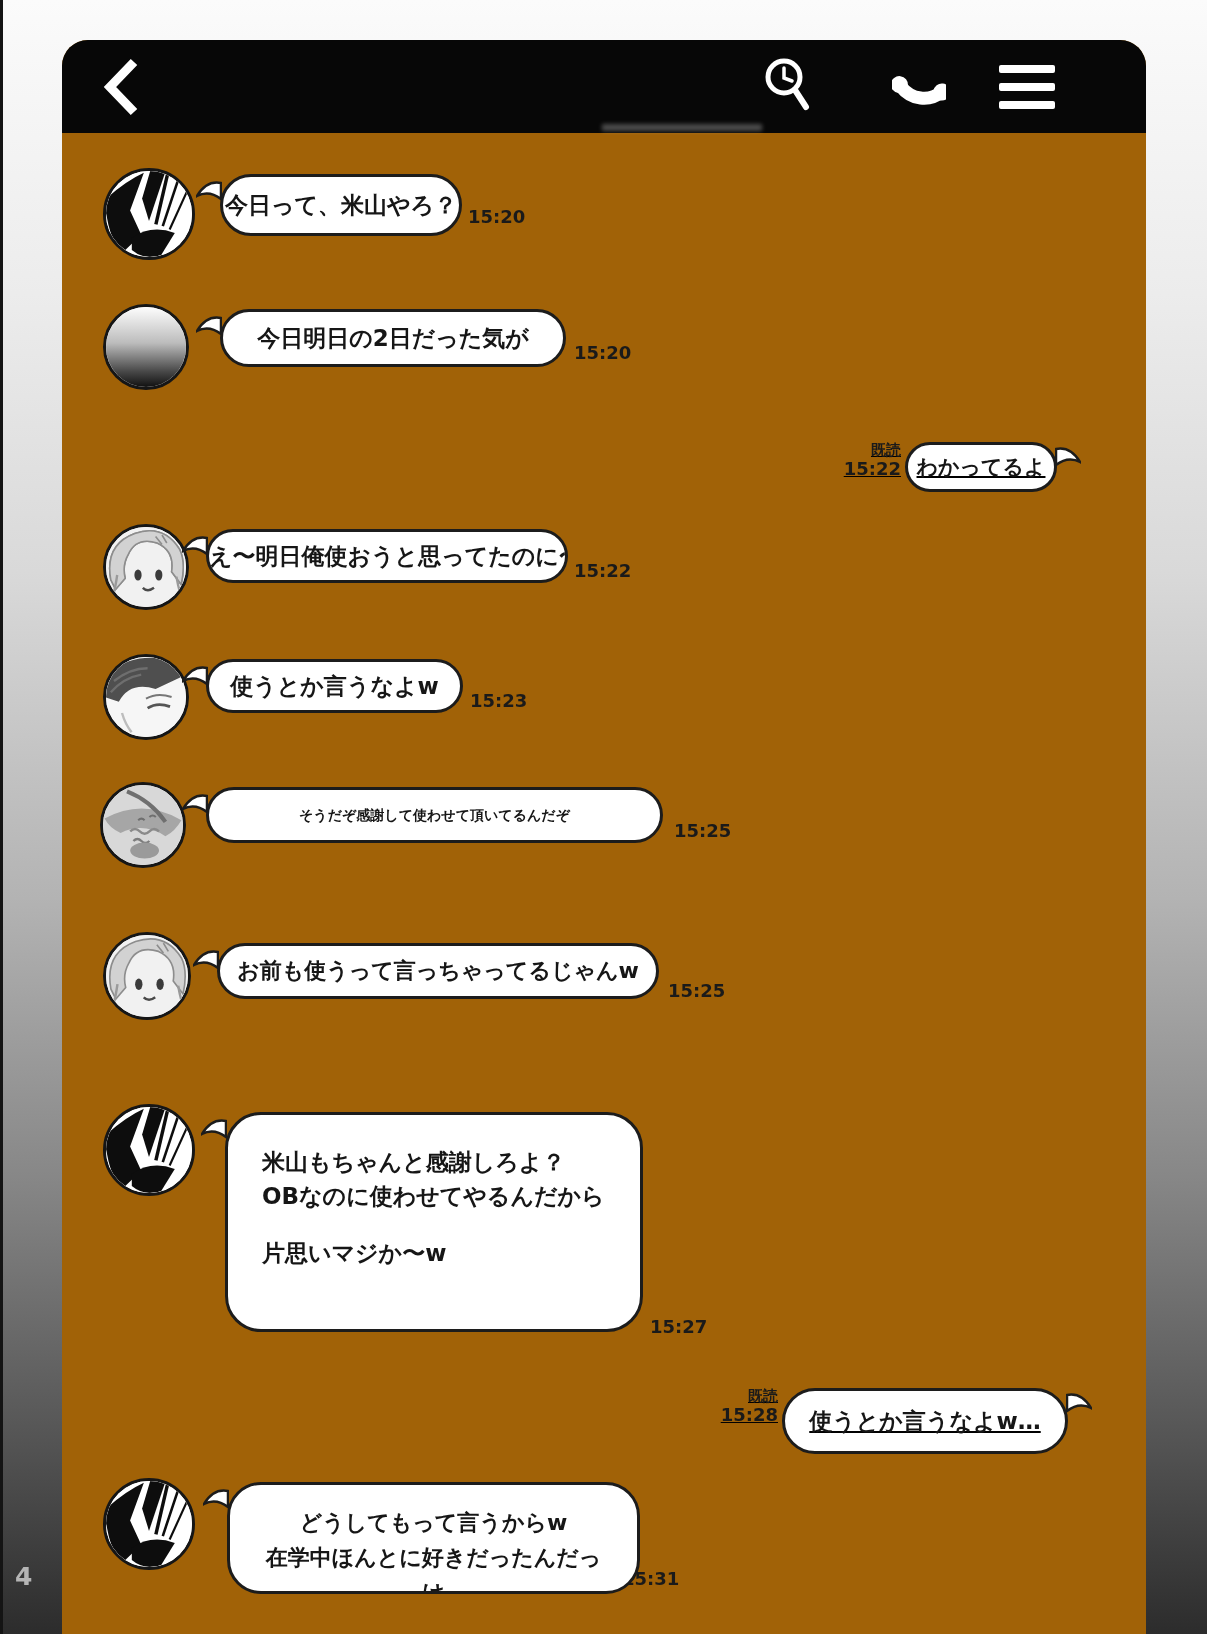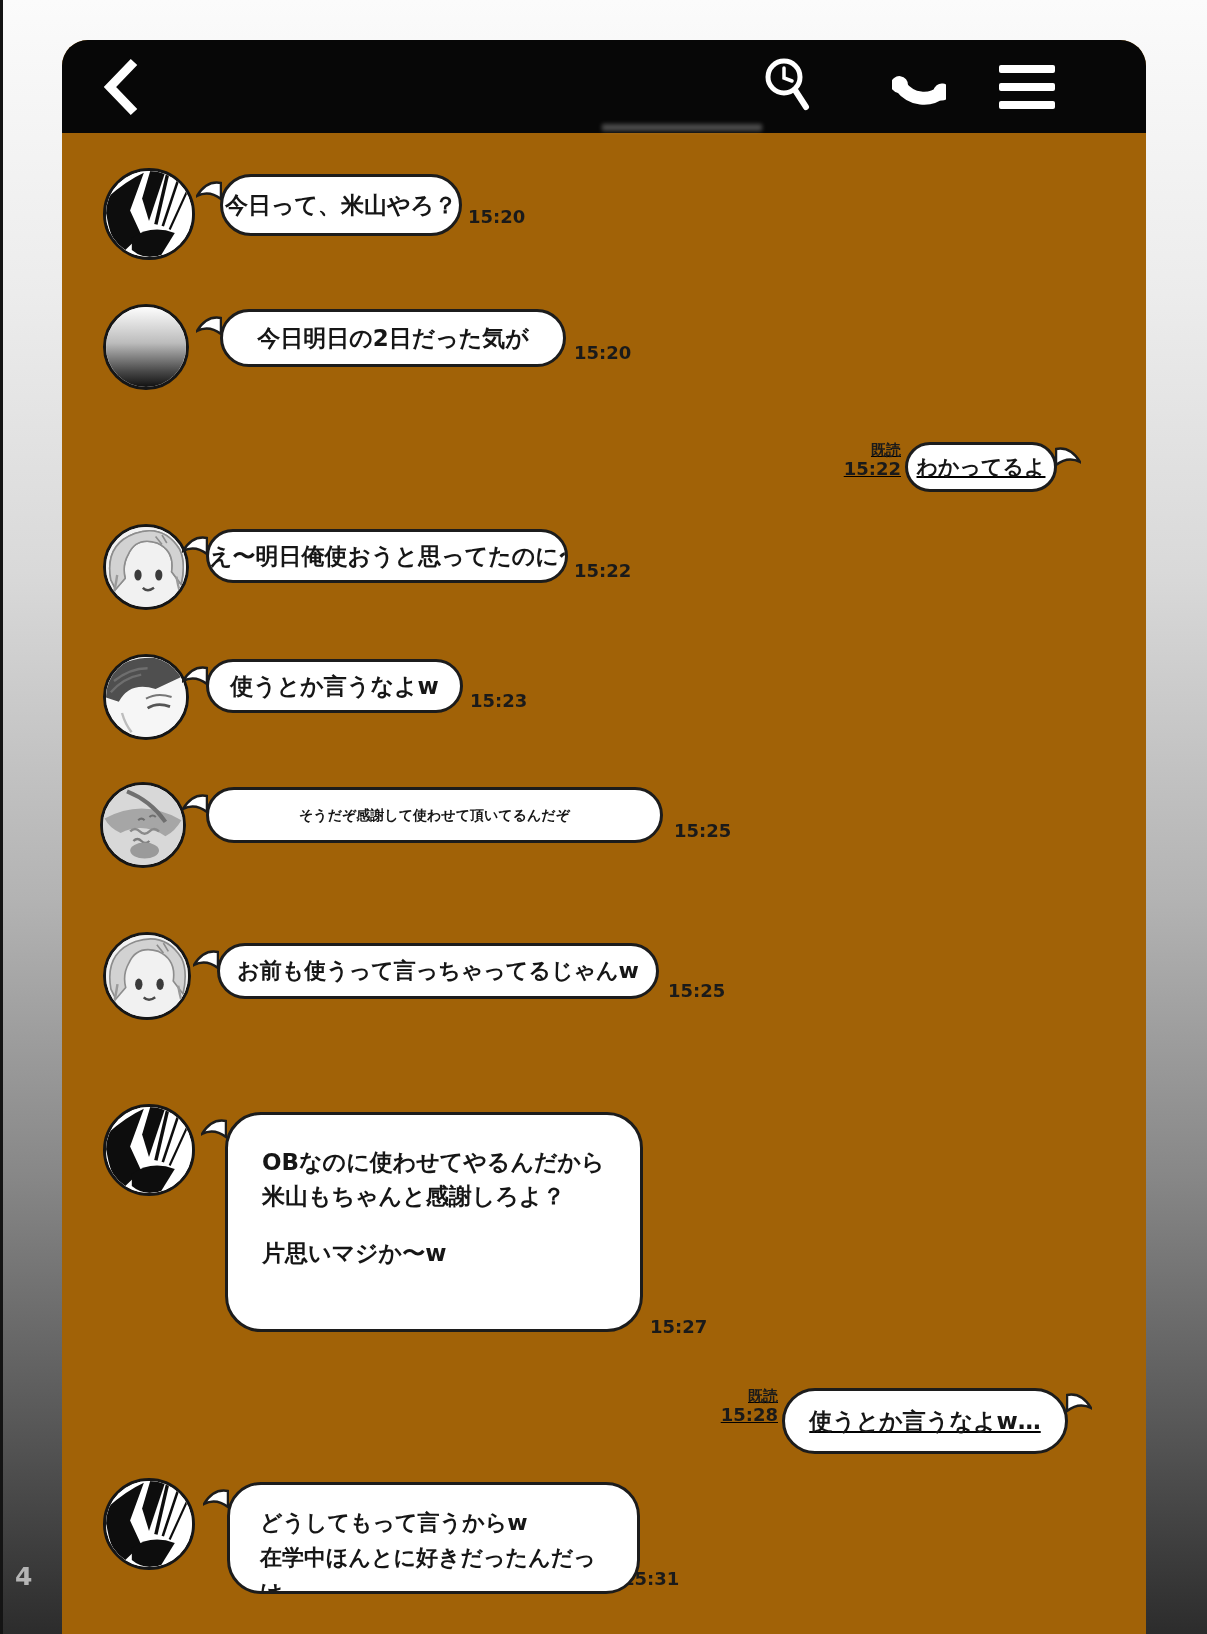--- a/index.html
+++ b/index.html
@@ -77,21 +77,21 @@
   .bw7{left:155px;top:903px;}  .bb7{width:442px;height:56px;line-height:50px;border-radius:28px;font-size:22px;}
   .t7{left:606px;top:940px;}
 
   .av8{left:41px;top:1064px;width:92px;height:92px;}
   .bw8{left:163px;top:1072px;} .bb8{width:418px;height:220px;border-radius:36px;padding:30px 34px 0;line-height:34px;text-align:left;}
   .t8{left:588px;top:1276px;}
 
   .or9{top:1348px;right:78px;}  .bb9{width:286px;height:66px;line-height:60px;border-radius:33px;}
 
   .av10{left:41px;top:1438px;width:92px;height:92px;}
-  .bw10{left:165px;top:1442px;}.bb10{width:413px;height:112px;border-radius:34px;padding:20px 30px 0;line-height:35px;text-align:left;font-size:22px;}
+  .bw10{left:165px;top:1442px;}.bb10{width:413px;height:112px;border-radius:34px;padding:20px 30px 0;line-height:35px;text-align:center;font-size:22px;}
   .t10{left:560px;top:1528px;}
 </style>
 </head>
 <body>
 
 <div class="left-edge"></div>
 <div class="page-number">4</div>
 
 <div class="phone">
 
@@ -279,22 +279,22 @@
       <path d="M84,10 L66,64" stroke="#0d0d0d" stroke-width="3" fill="none"></path>
       <path d="M95,22 L74,68" stroke="#0d0d0d" stroke-width="2.5" fill="none"></path>
       <path d="M30,78 Q52,62 80,72 L64,98 Q44,104 30,92 Z" fill="#0d0d0d"></path>
     </svg>
   </div>
   <div class="bwrap bw8">
     <svg class="tail in" viewBox="0 0 26 26">
         <path d="M25,3 C15,1 7,6 1,16 C9,12 17,13 25,19 Z" fill="#fff" stroke="#1c1c1c" stroke-width="2.5"></path>
       </svg>
     <div class="bubble bb8">
+      <span class="line">米山もちゃんと感謝しろよ？</span>
       <span class="line">OBなのに使わせてやるんだから</span>
-      <span class="line">米山もちゃんと感謝しろよ？</span>
       <span class="line"></span>
       <span class="line">片思いマジか〜w</span>
     </div>
   </div>
   <div class="time t8">15:27</div>
 
   <div class="out-row or9">
     <div class="out-meta">
       <span class="read">既読</span>
       <span class="tm">15:28</span>

